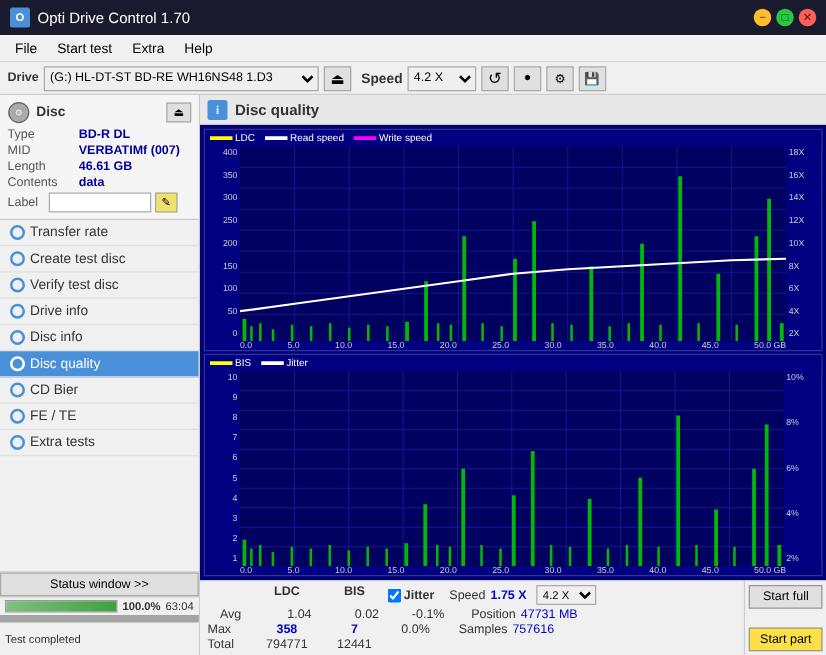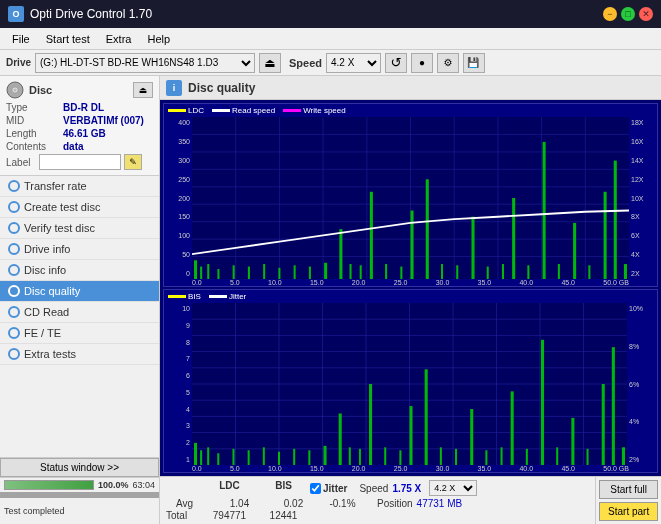--- a/index.html
+++ b/index.html
@@ -135,21 +135,21 @@
         <div class="nav-item">
           <div style="width:12px;height:12px;border-radius:50%;border:2px solid #4a90d9;"></div>
           <span>Disc info</span>
         </div>
         <div class="nav-item active">
           <div style="width:12px;height:12px;border-radius:50%;border:2px solid white;"></div>
           <span>Disc quality</span>
         </div>
         <div class="nav-item">
           <div style="width:12px;height:12px;border-radius:50%;border:2px solid #4a90d9;"></div>
-          <span>CD Read</span>
+          <span>CD Bier</span>
         </div>
         <div class="nav-item">
           <div style="width:12px;height:12px;border-radius:50%;border:2px solid #4a90d9;"></div>
           <span>FE / TE</span>
         </div>
         <div class="nav-item">
           <div style="width:12px;height:12px;border-radius:50%;border:2px solid #4a90d9;"></div>
           <span>Extra tests</span>
         </div>
       </div>
@@ -439,20 +439,30 @@
             <div style="width:32px;font-size:10px;color:#333;margin-left:10px;">Avg</div>
             <div style="width:55px;text-align:center;font-size:10px;color:#333;">1.04</div>
             <div style="width:45px;text-align:center;font-size:10px;color:#333;">0.02</div>
             <div style="width:45px;text-align:center;font-size:10px;color:#333;">-0.1%</div>
             <div style="margin-left:8px;display:flex;gap:4px;align-items:center;">
               <span style="font-size:10px;color:#333;">Position</span>
               <span style="font-size:10px;color:#0000cc;">47731 MB</span>
             </div>
           </div>
 
+          <div style="display:flex; gap:4px; margin-bottom:1px;">
+            <div style="width:32px;font-size:10px;color:#333;">Max</div>
+            <div style="width:55px;text-align:center;font-size:10px;color:#0000cc;font-weight:bold;">358</div>
+            <div style="width:45px;text-align:center;font-size:10px;color:#0000cc;font-weight:bold;">7</div>
+            <div style="width:45px;text-align:center;font-size:10px;color:#333;">0.0%</div>
+            <div style="margin-left:8px;display:flex;gap:4px;align-items:center;">
+              <span style="font-size:10px;color:#333;">Samples</span>
+              <span style="font-size:10px;color:#0000cc;">757616</span>
+            </div>
+          </div>
 
           <div style="display:flex; gap:4px;">
             <div style="width:32px;font-size:10px;color:#333;">Total</div>
             <div style="width:55px;text-align:center;font-size:10px;color:#333;">794771</div>
             <div style="width:45px;text-align:center;font-size:10px;color:#333;">12441</div>
             <div style="width:45px;text-align:center;font-size:10px;color:#333;"></div>
           </div>
         </div>
 
         <div style="display:flex;flex-direction:column;justify-content:space-between;padding:3px;border-left:1px solid #ccc;">

